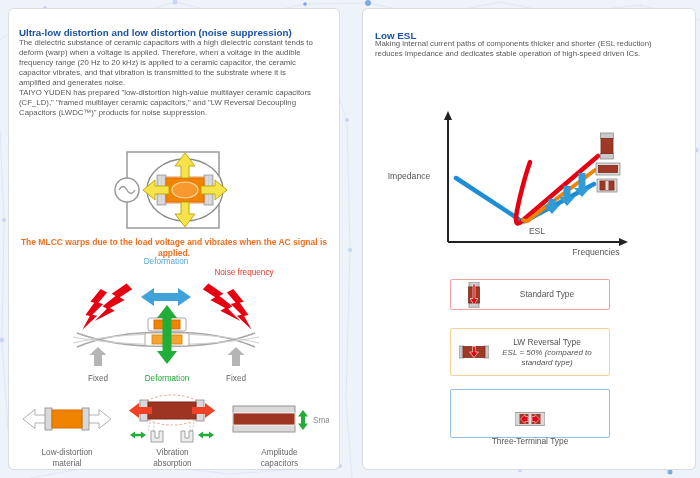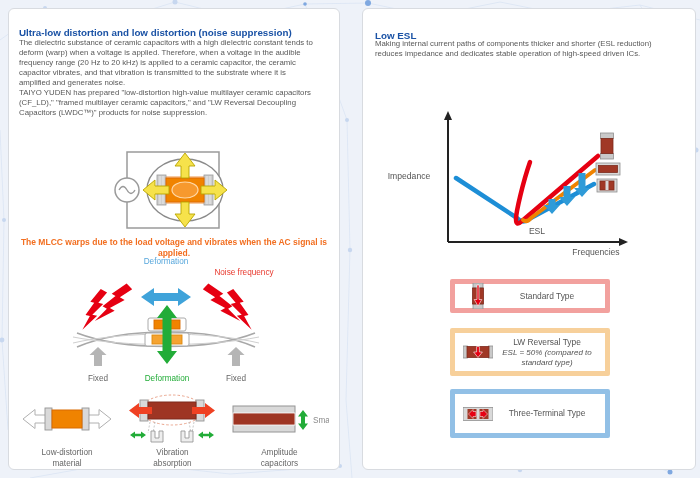--- a/index.html
+++ b/index.html
@@ -41,21 +41,21 @@
     display:flex;flex-direction:row;align-items:flex-start;
   }
   .sol{display:flex;flex-direction:column;align-items:center;}
   .sol-1{width:31%;}.sol-2{width:37%;}.sol-3{width:32%;}
   .sol-iconbox{height:52px;display:flex;align-items:center;justify-content:center;}
   .sol-label{font-size:8.2px;color:#666;line-height:11px;text-align:center;margin-top:2px;}
   .rp-body{top:30px;width:300px;left:12px;}
   .rp-title{left:12px;top:12px;}
   .legend-box{
     position:absolute;left:87px;width:160px;background:#fff;
-    border:5px solid #737373;border-radius:2px;
+    border:1px solid #737373;border-radius:2px;
     display:flex;align-items:center;padding:12px 6px;box-sizing:border-box;
   }
   .lb1{top:270px;height:31px;}
   .lb2{top:319px;height:48px;}
   .lb3{top:380px;height:49px;}
   .legend-icon{width:34px;display:flex;align-items:center;justify-content:center;flex:0 0 34px;}
   .legend-text{flex:1;text-align:center;font-size:8.4px;color:#555;line-height:11px;}
   .legend-title{display:block;}
   .legend-sub{display:block;font-size:8px;line-height:10px;font-style:italic;}
   svg text{font-family:"Liberation Sans","DejaVu Sans",sans-serif;}
@@ -298,21 +298,21 @@
         <rect x="4" y="2.5" width="22" height="11" fill="#a03826" stroke="#7d2b1d" stroke-width="0.8"></rect>
         <polygon points="13.6,2.5 16.4,2.5 16.4,8 19.4,8 15,13.5 10.6,8 13.6,8" fill="#e60012" stroke="#ffffff" stroke-width="0.6"></polygon>
       </svg>
     </span>
     <span class="legend-text">
       <span class="legend-title">LW Reversal Type</span>
       <span class="legend-sub">ESL = 50% (compared to standard type)</span>
     </span>
   </div>
 
-  <div class="legend-box lb3" style="border-color: rgb(146, 192, 230);">
+  <div class="legend-box lb3" style="border-color: rgb(146, 192, 230); flex-direction: column;">
     <span class="legend-icon">
       <svg width="30" height="16" viewBox="0 0 30 16">
         <rect x="0" y="1.5" width="30" height="13" fill="#d9d9d9" stroke="#8f8f8f" stroke-width="0.8"></rect>
         <rect x="4.5" y="3" width="21" height="10" fill="#a03826"></rect>
         <rect x="13.5" y="3" width="3" height="10" fill="#d9d9d9"></rect>
         <g fill="#e60012" stroke="#ffffff" stroke-width="0.5">
           <polygon points="13,5.5 10,5.5 10,3.5 5.5,8 10,12.5 10,10.5 13,10.5"></polygon>
           <polygon points="17,5.5 20,5.5 20,3.5 24.5,8 20,12.5 20,10.5 17,10.5"></polygon>
         </g>
       </svg>

